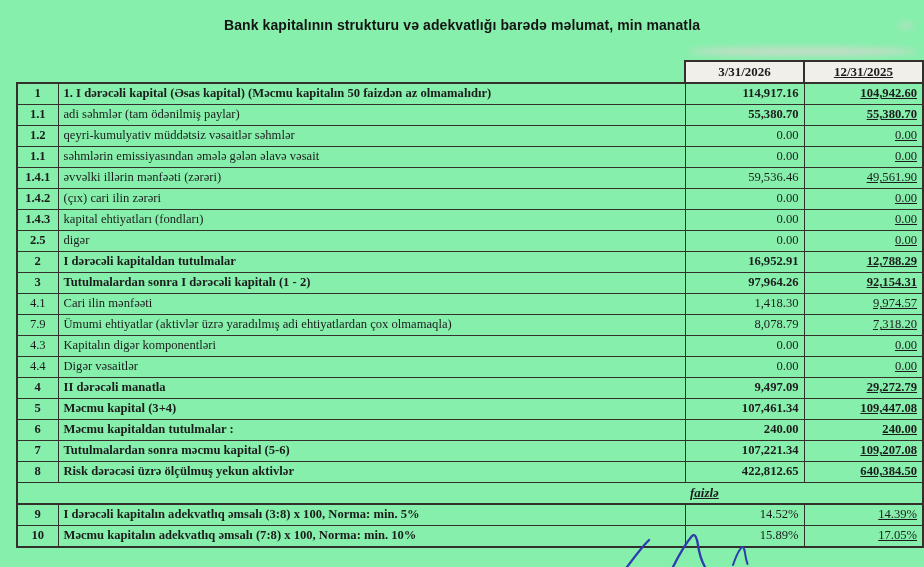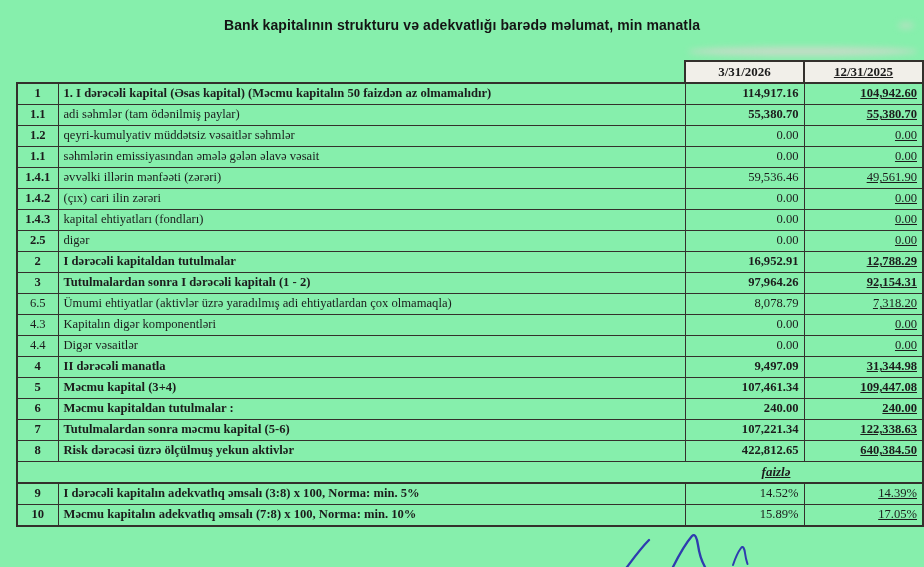--- a/index.html
+++ b/index.html
@@ -34,21 +34,21 @@
   tr.dates{height:21px;}
   tr.dates td.blank{border:none;background:transparent;}
   tr.dates td.datec{
     border-width:2px;background:#f1efe9;text-align:center;
     font-weight:700;font-size:13px;
   }
   tr.r1 td{border-top-width:2px;}
   tr.spacer{height:18px;}
   tr.spacer td.sp-left{border-right:none;}
   tr.spacer td.sp-right{
-    border-left:none;text-align:center;font-style:italic;font-weight:600;
+    border-left:none;text-align:left;font-style:italic;font-weight:600;
     font-size:13px;padding-right:60px;
   }
   tr.pr{height:21px;}
   tr.ptop td{border-top-width:2px;}
   .smudge{position:absolute;background:#d9d6d0;filter:blur(3px);border-radius:50%;opacity:.75;}
   .smudge.s1{left:688px;top:47px;width:230px;height:9px;}
   .smudge.s2{left:898px;top:22px;width:16px;height:7px;opacity:.5;}
   svg.sig{position:absolute;left:0;top:0;pointer-events:none;}
 </style>
 </head>
@@ -127,60 +127,66 @@
           <td class="val b">16,952.91</td>
           <td class="val b">12,788.29</td>
         </tr>
         <tr>
           <td class="num">3</td>
           <td class="lbl b">Tutulmalardan  sonra I dərəcəli kapitalı (1 - 2)</td>
           <td class="val b">97,964.26</td>
           <td class="val b">92,154.31</td>
         </tr>
         <tr>
-          <td class="num rg">6.5</td>
+          <td class="num rg">4.1</td>
+          <td class="lbl">Cari ilin mənfəəti</td>
+          <td class="val">1,418.30</td>
+          <td class="val">9,974.57</td>
+        </tr>
+        <tr>
+          <td class="num rg">7.9</td>
           <td class="lbl">Ümumi ehtiyatlar (aktivlər üzrə yaradılmış adi ehtiyatlardan çox olmamaqla)</td>
           <td class="val">8,078.79</td>
           <td class="val">7,318.20</td>
         </tr>
         <tr>
           <td class="num rg">4.3</td>
           <td class="lbl">Kapitalın digər komponentləri</td>
           <td class="val">0.00</td>
           <td class="val">0.00</td>
         </tr>
         <tr>
           <td class="num rg">4.4</td>
           <td class="lbl">Digər vəsaitlər</td>
           <td class="val">0.00</td>
           <td class="val">0.00</td>
         </tr>
         <tr>
           <td class="num">4</td>
           <td class="lbl b">II dərəcəli  manatla</td>
           <td class="val b">9,497.09</td>
-          <td class="val b">31,344.98</td>
+          <td class="val b">29,272.79</td>
         </tr>
         <tr>
           <td class="num">5</td>
           <td class="lbl b">Məcmu kapital (3+4)</td>
           <td class="val b">107,461.34</td>
           <td class="val b">109,447.08</td>
         </tr>
         <tr>
           <td class="num">6</td>
           <td class="lbl b">Məcmu kapitaldan tutulmalar :</td>
           <td class="val b">240.00</td>
           <td class="val b">240.00</td>
         </tr>
         <tr>
           <td class="num">7</td>
           <td class="lbl b">Tutulmalardan sonra məcmu kapital (5-6)</td>
           <td class="val b">107,221.34</td>
-          <td class="val b">122,338.63</td>
+          <td class="val b">109,207.08</td>
         </tr>
         <tr>
           <td class="num">8</td>
           <td class="lbl b">Risk dərəcəsi üzrə ölçülmuş  yekun aktivlər</td>
           <td class="val b">422,812.65</td>
           <td class="val b">640,384.50</td>
         </tr>
         <tr class="spacer">
           <td class="sp-left" colspan="2"></td>
           <td class="sp-right" colspan="2">faizlə</td>

